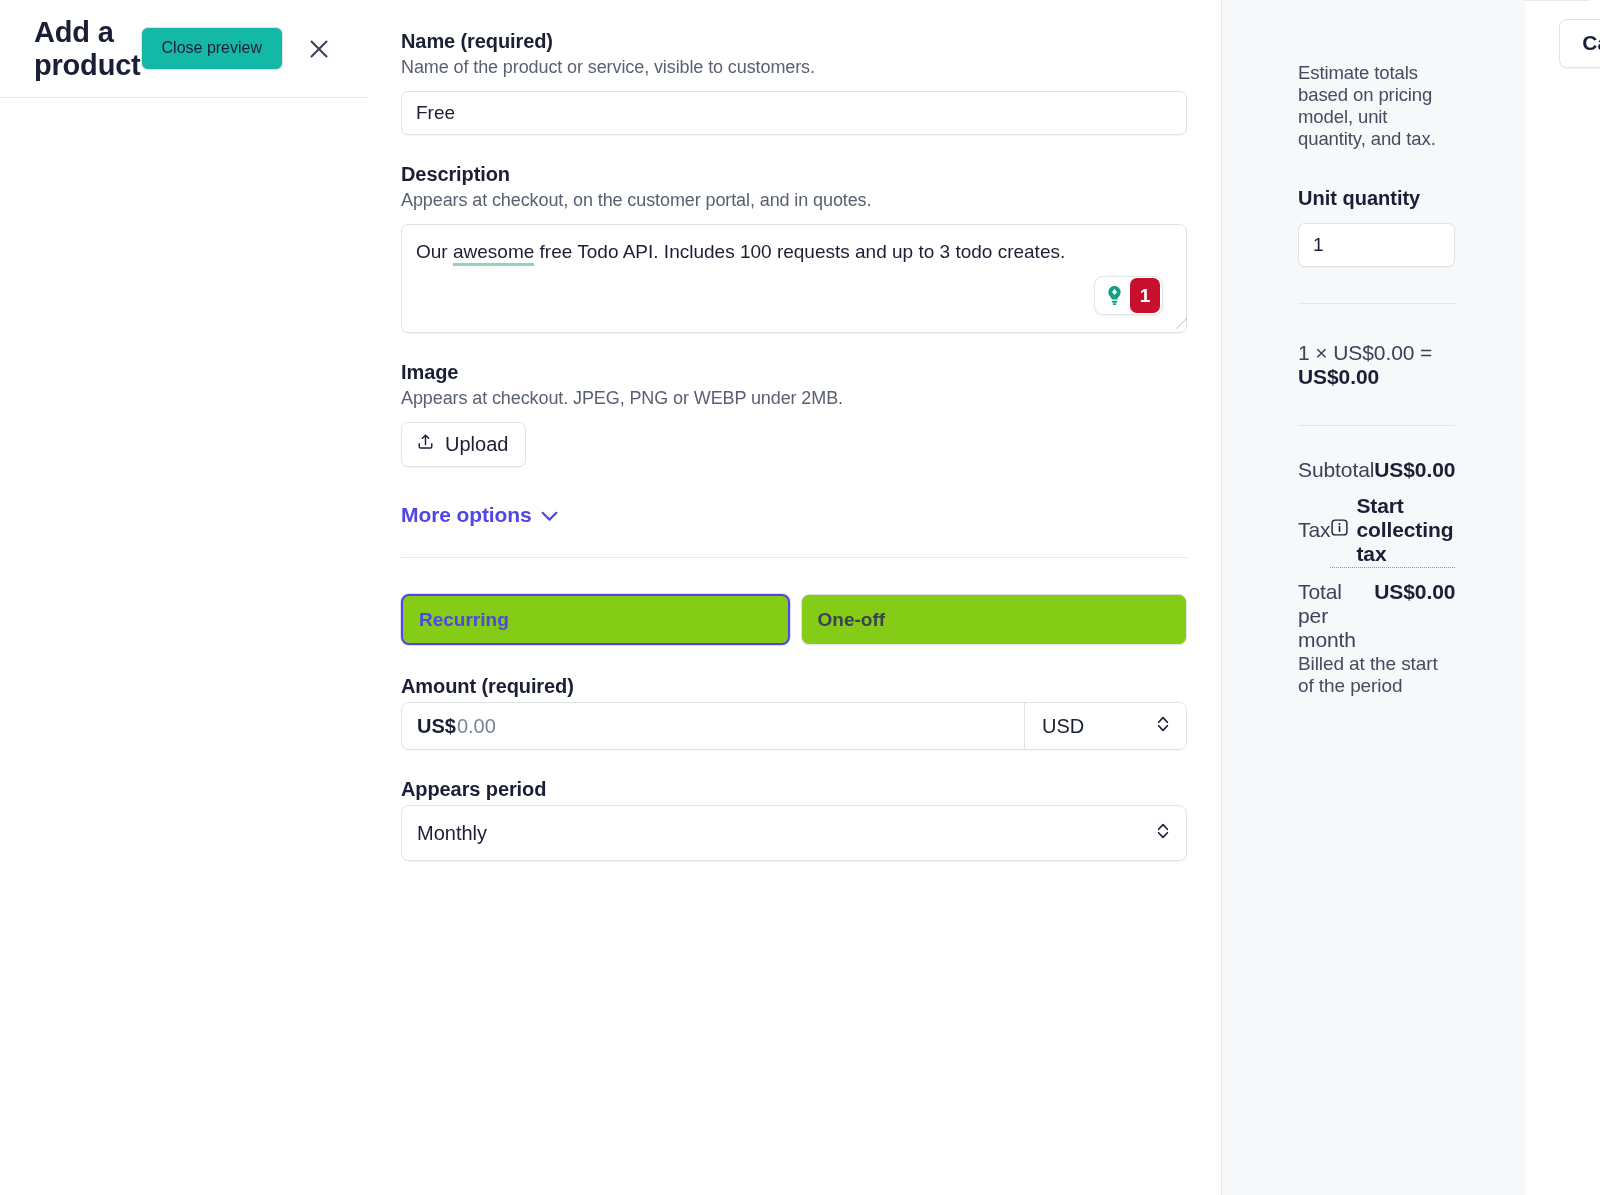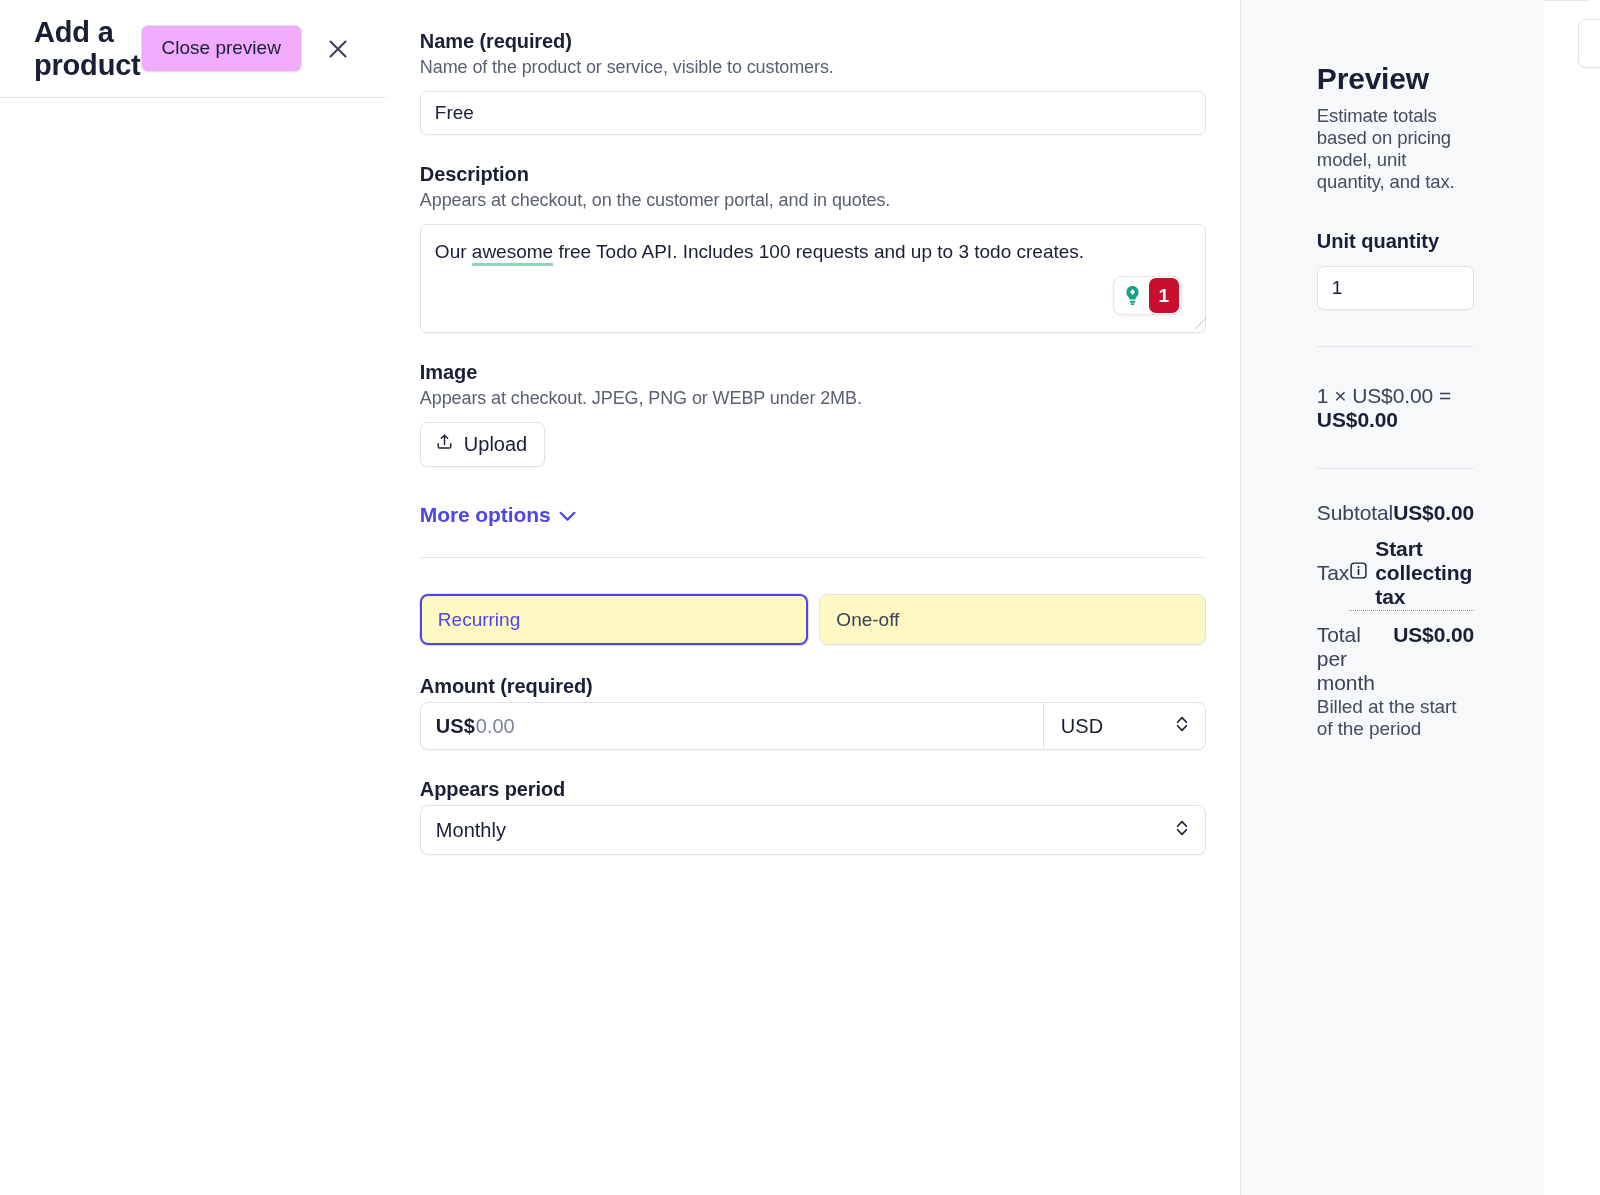--- a/index.html
+++ b/index.html
@@ -32,23 +32,23 @@
   }
   .modal-title {
     font-size: 29px;
     font-weight: bold;
     color: #1a1f36;
     letter-spacing: -0.2px;
   }
   .header-right { display: flex; align-items: center; gap: 18px; }
   .close-preview-btn {
     font-family: inherit;
-    font-size: 19px;
-    color: #1a1f36;
-    background: #f0abfc;
+    font-size: 16px;
+    color: #1a1f36;
+    background: #14b8a6;
     border: 1px solid #dfe3e8;
     border-radius: 7px;
     padding: 11px 20px 12px;
     cursor: pointer;
     box-shadow: 0 1px 1px rgba(0,0,0,0.04);
     white-space: nowrap;
     text-align: center;
   }
   .x-btn {
     width: 36px; height: 36px;
@@ -222,23 +222,24 @@
     margin-bottom: 30px;
   }
   .segment {
     flex: 1 1 0;
     height: 51px;
     display: flex;
     align-items: center;
     padding: 0 16px;
     border-radius: 8px;
     font-size: 19px;
-    background: #fef9c3;
+    background: #84cc16;
     cursor: pointer;
     box-shadow: 0 1px 1px rgba(0,0,0,0.035);
+    font-weight: bold;
   }
   .segment.inactive {
     border: 1px solid #dfe3e8;
     color: #3c4257;
   }
   .segment.active {
     border: 2px solid #5145e8;
     color: #4f46e5;
     box-shadow: 0 0 0 1px rgba(81,69,232,0.18);
   }
@@ -273,21 +274,21 @@
     justify-content: space-between;
     padding: 0 16px 0 17px;
     font-size: 20px;
     color: #1a1f36;
     cursor: pointer;
     background: #fff;
   }
   .select-box {
     position: relative;
     width: 100%;
-    height: 50px;
+    height: 56px;
     border: 1px solid #dfe3e8;
     border-radius: 8px;
     background: #fff;
     box-shadow: 0 1px 1px rgba(0,0,0,0.035);
     display: flex;
     align-items: center;
     justify-content: space-between;
     padding: 0 16px 0 15px;
     font-size: 20px;
     color: #1a1f36;
@@ -522,21 +523,20 @@
                 <path d="M2.6 11.7 L7 16.4 L11.4 11.7" stroke="#1a1f36" stroke-width="1.6" stroke-linecap="round" stroke-linejoin="round"></path>
               </svg>
             </span>
           </div>
         </div>
 
       </div>
     </div>
 
     <div class="right-pane">
-      <div class="preview-title">Preview</div>
       <div class="preview-sub">Estimate totals based on pricing model, unit quantity, and tax.</div>
 
       <div>
         <div class="qty-label">Unit quantity</div>
         <input class="qty-input" type="text" value="1" style="">
       </div>
 
       <div class="hr-soft"></div>
 
       <div class="calc-line">

